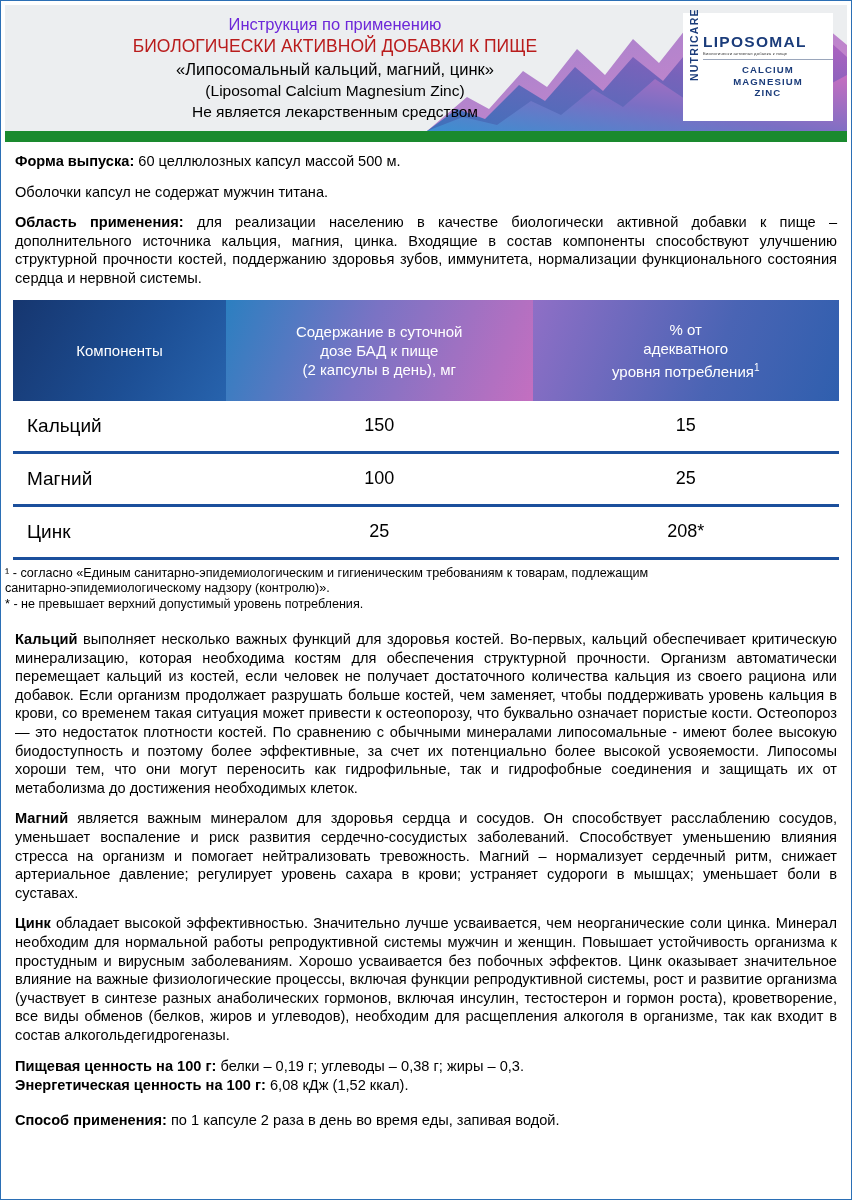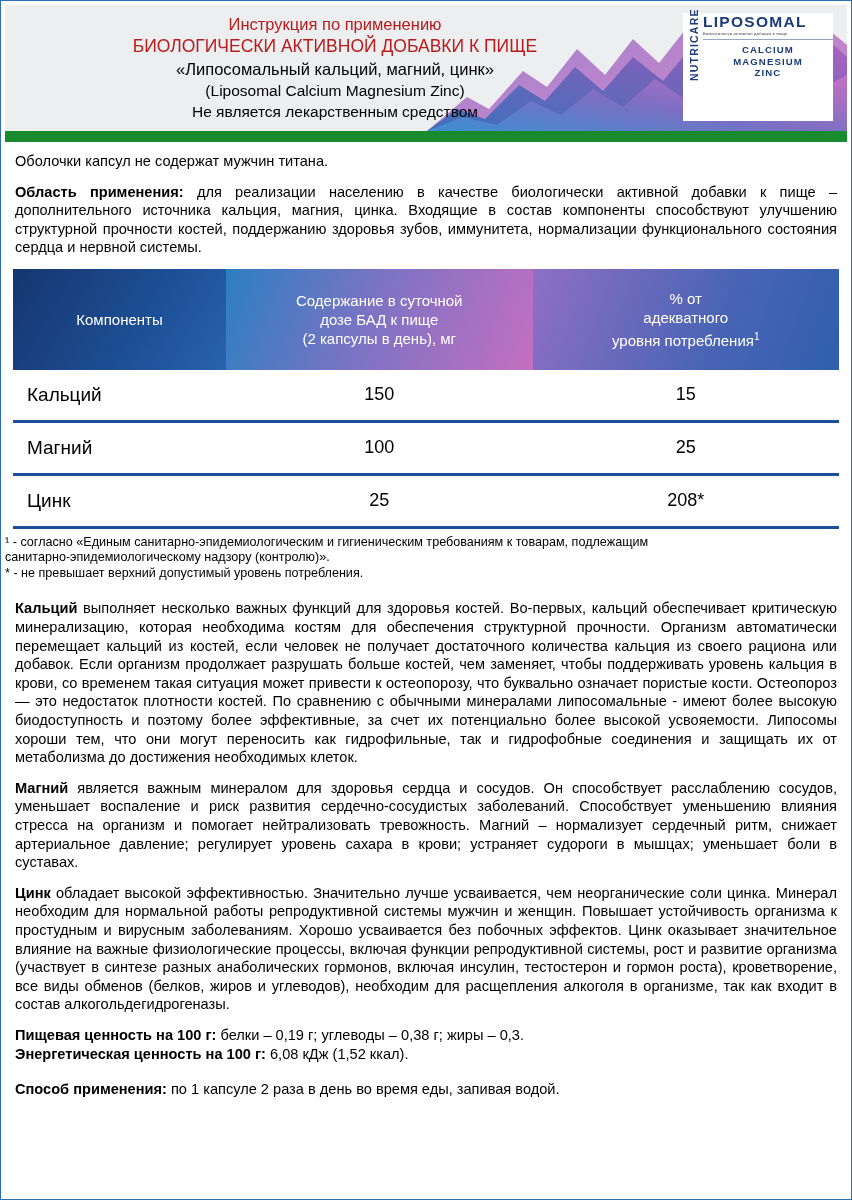--- a/index.html
+++ b/index.html
@@ -42,21 +42,21 @@
   .header-text {
     position: relative;
     z-index: 3;
     padding-top: 9px;
     text-align: center;
     width: 640px;
     margin-left: 10px;
   }
   .header-text .l1 {
     font-size: 16.5px;
-    color: #b91c1c;
+    color: #6d28d9;
     line-height: 21px;
   }
   .header-text .l2 {
     font-size: 17.5px;
     line-height: 23px;
     color: #b91c1c;
   }
   .header-text .l3 {
     font-size: 16.5px;
     line-height: 22px;
@@ -93,21 +93,21 @@
     width: 64px;
     text-align: center;
     transform: rotate(-90deg);
     font-size: 10.5px;
     letter-spacing: 1.2px;
     color: #1b3c7a;
     font-weight: bold;
   }
   .brand-main {
     flex: 1;
-    padding-top: 0;
+    padding-top: 20px;
   }
   .brand-title {
     font-size: 15.5px;
     letter-spacing: 1.3px;
     color: #1b3c7a;
     font-weight: bold;
     line-height: 17px;
   }
   .brand-sub {
     font-size: 4.2px;
@@ -259,20 +259,23 @@
           <div>ZINC</div>
         </div>
       </div>
     </div>
   </div>
 
   <div class="green-bar"></div>
 
   <div class="content">
 
+    <p>
+      <b>Форма выпуска:</b><span> 60 целлюлозных капсул массой 500 м.</span>
+    </p>
 
     <p>Оболочки капсул не содержат мужчин титана.</p>
 
     <p>
       <b>Область применения:</b><span>  для реализации населению в качестве биологически активной добавки к пище – дополнительного источника кальция, магния, цинка. Входящие в состав компоненты способствуют улучшению структурной прочности костей, поддержанию здоровья зубов, иммунитета, нормализации функционального состояния сердца и нервной системы.</span>
     </p>
   </div>
 
   <div class="table-wrap">
     <table class="nutri">

